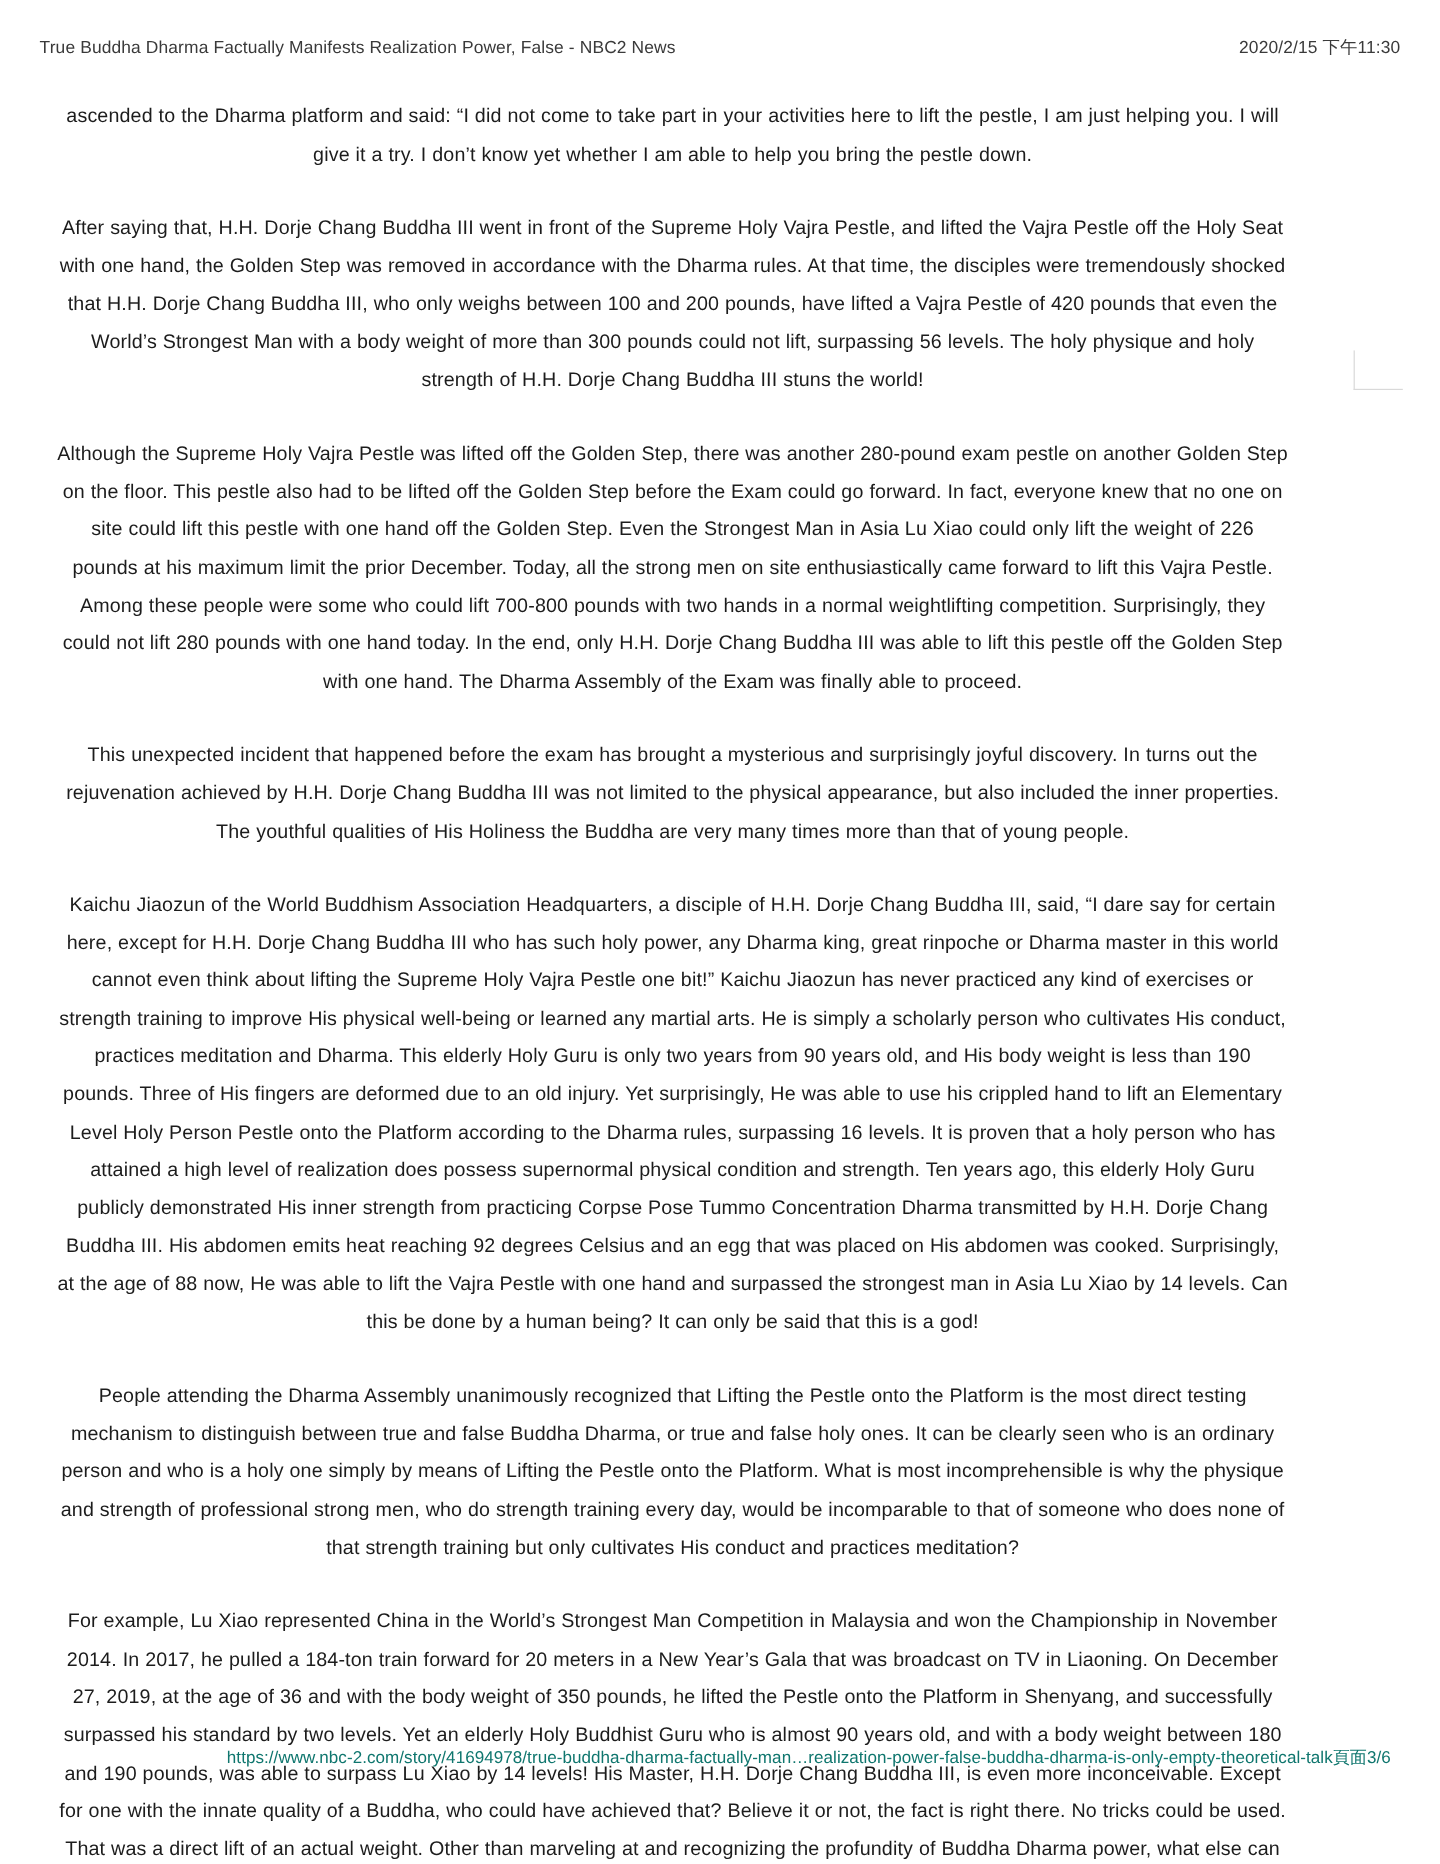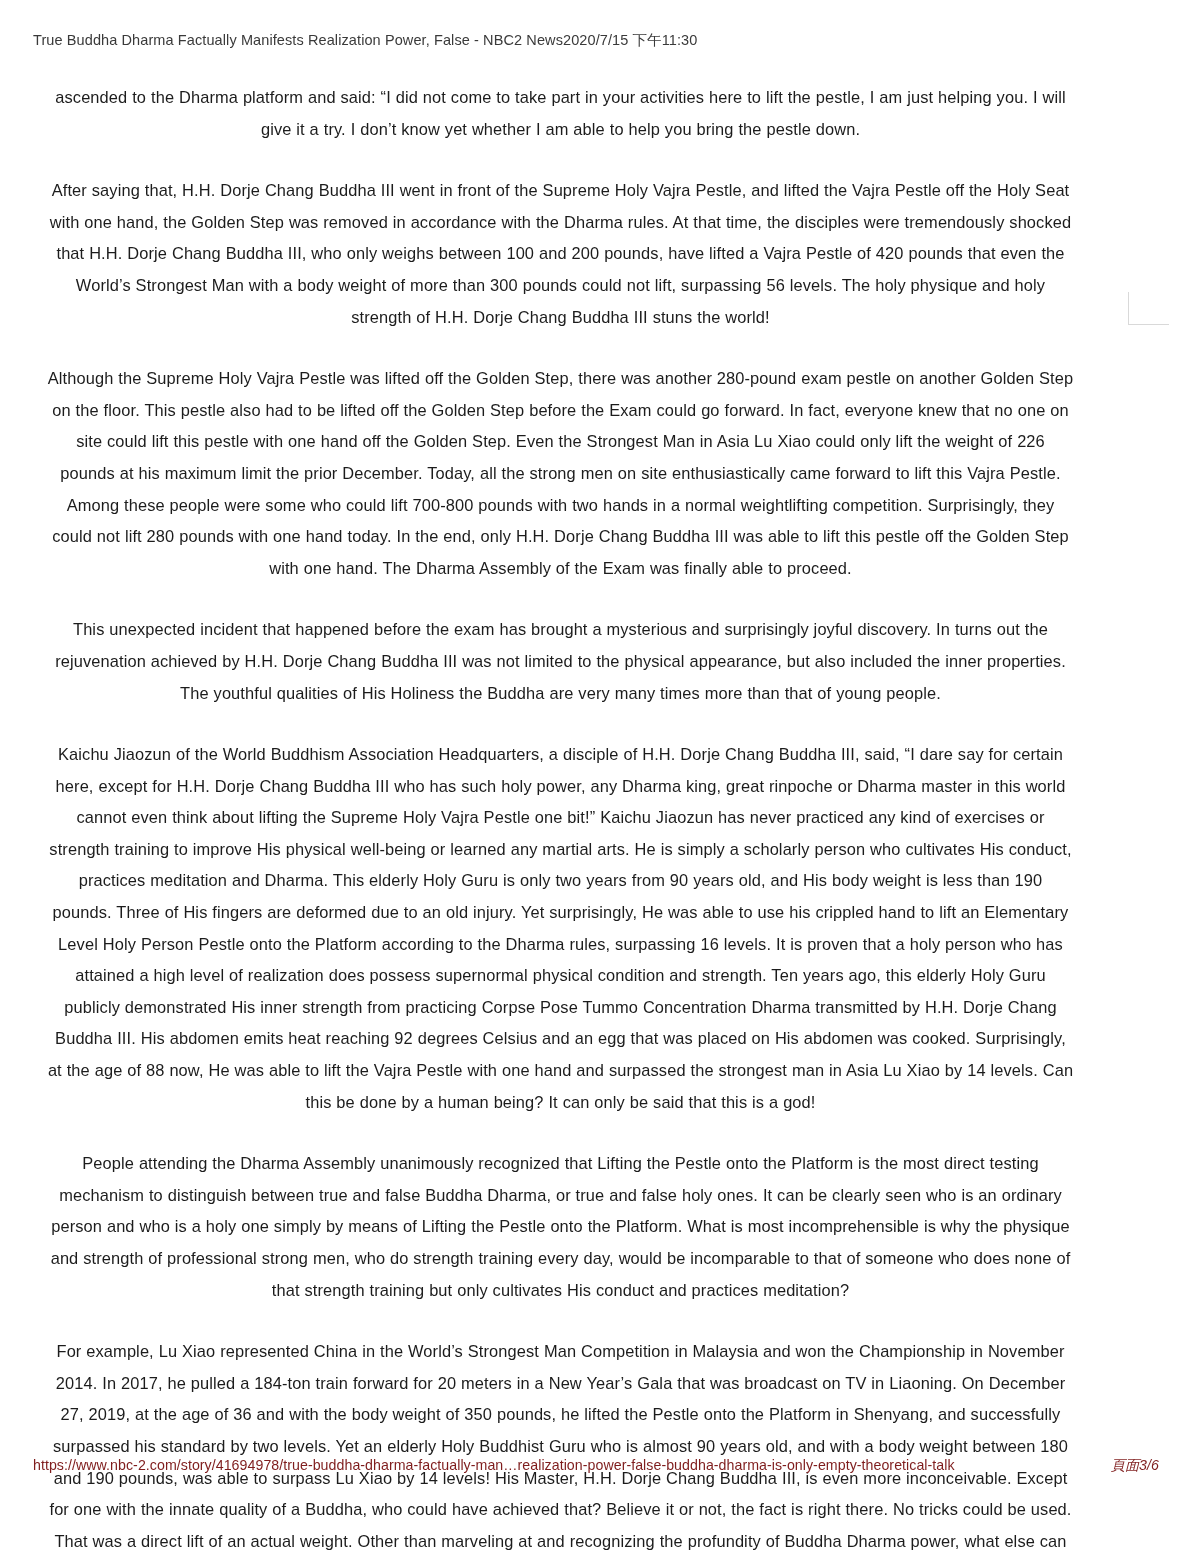--- a/index.html
+++ b/index.html
@@ -26,21 +26,21 @@
 
   
   .print-header {
     position: absolute;
     top: 30px;
     left: 33px;
     right: 33px;
     height: 22px;
     display: flex;
     align-items: flex-start;
-    justify-content: flex-start;
+    justify-content: space-between;
     font-size: 14.5px;
     line-height: 20px;
     color: #3a3a3a;
     letter-spacing: 0.1px;
   }
   .print-header .title {
     white-space: nowrap;
   }
   .print-header .stamp {
     white-space: nowrap;
@@ -80,43 +80,42 @@
 
   
   .print-footer {
     position: absolute;
     left: 33px;
     right: 33px;
     top: 1455px;
     height: 22px;
     display: flex;
     align-items: flex-start;
-    justify-content: space-between;
+    justify-content: flex-end;
     font-size: 14.2px;
     line-height: 20px;
-    color: #7f1d1d;
+    color: #0f766e;
     letter-spacing: 0.05px;
   }
   .print-footer .url {
     white-space: nowrap;
   }
   .print-footer .pagenum {
     white-space: nowrap;
     padding-right: 8px;
-    font-style: italic;
   }
 </style>
 </head>
 <body>
 
 <div class="page">
 
   <div class="print-header">
     <span class="title">True Buddha Dharma Factually Manifests Realization Power, False - NBC2 News</span>
-    <span class="stamp">2020/7/15 下午11:30</span>
+    <span class="stamp">2020/2/15 下午11:30</span>
   </div>
 
   <div class="article">
     <p>ascended to the Dharma platform and said: “I did not come to take part in your activities here to lift the pestle, I am just helping you. I will give it a try. I don’t know yet whether I am able to help you bring the pestle down.</p>
     <p>After saying that, H.H. Dorje Chang Buddha III went in front of the Supreme Holy Vajra Pestle, and lifted the Vajra Pestle off the Holy Seat with one hand, the Golden Step was removed in accordance with the Dharma rules. At that time, the disciples were tremendously shocked that H.H. Dorje Chang Buddha III, who only weighs between 100 and 200 pounds, have lifted a Vajra Pestle of 420 pounds that even the World’s Strongest Man with a body weight of more than 300 pounds could not lift, surpassing 56 levels. The holy physique and holy strength of H.H. Dorje Chang Buddha III stuns the world!</p>
     <p>Although the Supreme Holy Vajra Pestle was lifted off the Golden Step, there was another 280-pound exam pestle on another Golden Step on the floor. This pestle also had to be lifted off the Golden Step before the Exam could go forward. In fact, everyone knew that no one on site could lift this pestle with one hand off the Golden Step. Even the Strongest Man in Asia Lu Xiao could only lift the weight of 226 pounds at his maximum limit the prior December. Today, all the strong men on site enthusiastically came forward to lift this Vajra Pestle. Among these people were some who could lift 700-800 pounds with two hands in a normal weightlifting competition. Surprisingly, they could not lift 280 pounds with one hand today. In the end, only H.H. Dorje Chang Buddha III was able to lift this pestle off the Golden Step with one hand. The Dharma Assembly of the Exam was finally able to proceed.</p>
     <p>This unexpected incident that happened before the exam has brought a mysterious and surprisingly joyful discovery. In turns out the rejuvenation achieved by H.H. Dorje Chang Buddha III was not limited to the physical appearance, but also included the inner properties. The youthful qualities of His Holiness the Buddha are very many times more than that of young people.</p>
     <p>Kaichu Jiaozun of the World Buddhism Association Headquarters, a disciple of H.H. Dorje Chang Buddha III, said, “I dare say for certain here, except for H.H. Dorje Chang Buddha III who has such holy power, any Dharma king, great rinpoche or Dharma master in this world cannot even think about lifting the Supreme Holy Vajra Pestle one bit!” Kaichu Jiaozun has never practiced any kind of exercises or strength training to improve His physical well-being or learned any martial arts. He is simply a scholarly person who cultivates His conduct, practices meditation and Dharma. This elderly Holy Guru is only two years from 90 years old, and His body weight is less than 190 pounds. Three of His fingers are deformed due to an old injury. Yet surprisingly, He was able to use his crippled hand to lift an Elementary Level Holy Person Pestle onto the Platform according to the Dharma rules, surpassing 16 levels. It is proven that a holy person who has attained a high level of realization does possess supernormal physical condition and strength. Ten years ago, this elderly Holy Guru publicly demonstrated His inner strength from practicing Corpse Pose Tummo Concentration Dharma transmitted by H.H. Dorje Chang Buddha III. His abdomen emits heat reaching 92 degrees Celsius and an egg that was placed on His abdomen was cooked. Surprisingly, at the age of 88 now, He was able to lift the Vajra Pestle with one hand and surpassed the strongest man in Asia Lu Xiao by 14 levels. Can this be done by a human being? It can only be said that this is a god!</p>
     <p>People attending the Dharma Assembly unanimously recognized that Lifting the Pestle onto the Platform is the most direct testing mechanism to distinguish between true and false Buddha Dharma, or true and false holy ones. It can be clearly seen who is an ordinary person and who is a holy one simply by means of Lifting the Pestle onto the Platform. What is most incomprehensible is why the physique and strength of professional strong men, who do strength training every day, would be incomparable to that of someone who does none of that strength training but only cultivates His conduct and practices meditation?</p>
     <p>For example, Lu Xiao represented China in the World’s Strongest Man Competition in Malaysia and won the Championship in November 2014. In 2017, he pulled a 184-ton train forward for 20 meters in a New Year’s Gala that was broadcast on TV in Liaoning. On December 27, 2019, at the age of 36 and with the body weight of 350 pounds, he lifted the Pestle onto the Platform in Shenyang, and successfully surpassed his standard by two levels. Yet an elderly Holy Buddhist Guru who is almost 90 years old, and with a body weight between 180 and 190 pounds, was able to surpass Lu Xiao by 14 levels! His Master, H.H. Dorje Chang Buddha III, is even more inconceivable. Except for one with the innate quality of a Buddha, who could have achieved that? Believe it or not, the fact is right there. No tricks could be used. That was a direct lift of an actual weight. Other than marveling at and recognizing the profundity of Buddha Dharma power, what else can we say? Through this event, the fulcrum supporting all that ambiguous, mystical and empty talks throughout Buddhist history is finally broken. The truth has been revealed through the real fact!</p>

